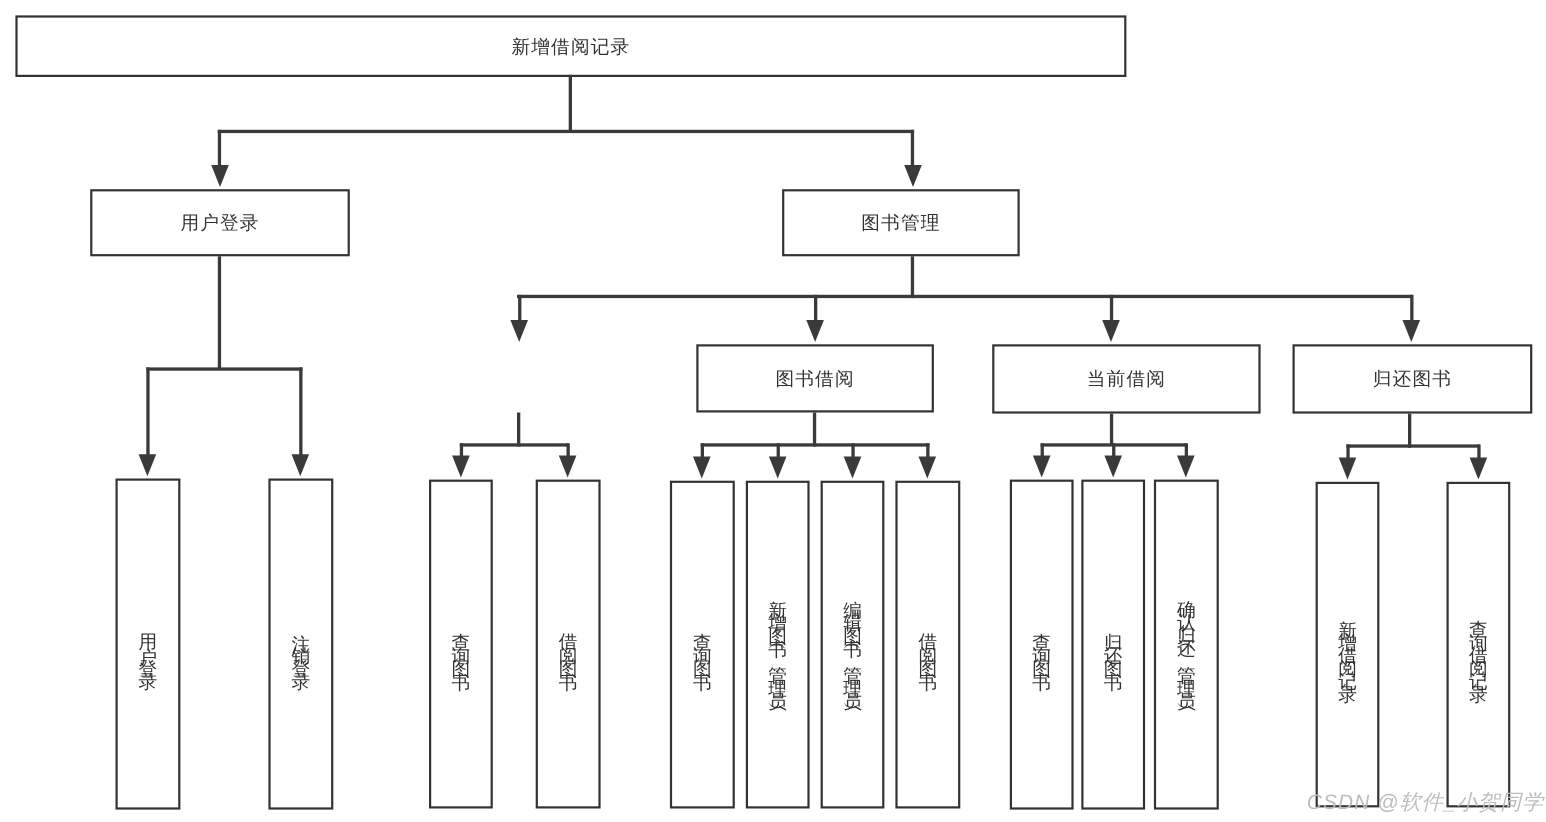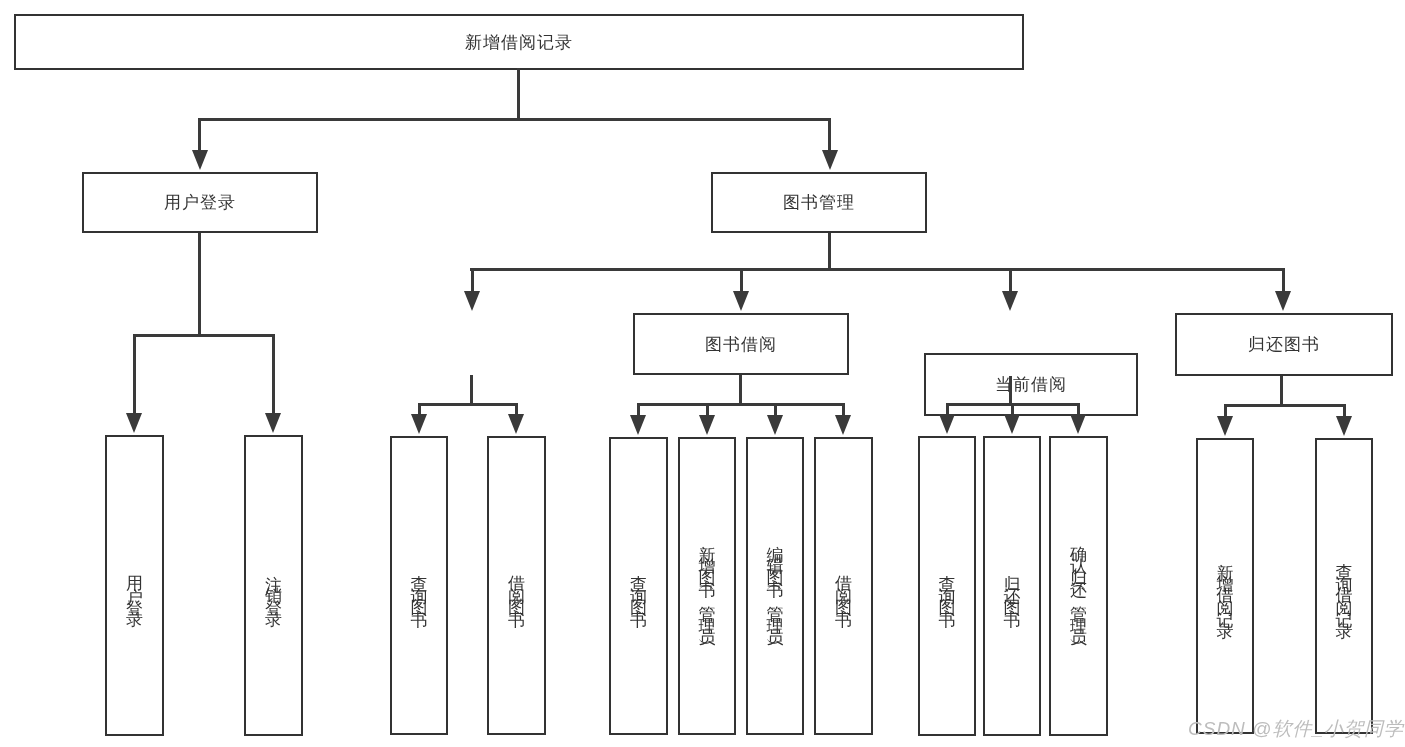--- a/index.html
+++ b/index.html
@@ -74,21 +74,21 @@
   <div class="vl" style="left:740px;top:268px;height:25px;"></div>
   <div class="ah" style="left:733px;top:291px;"></div>
   <div class="vl" style="left:1009px;top:268px;height:25px;"></div>
   <div class="ah" style="left:1002px;top:291px;"></div>
   <div class="vl" style="left:1282px;top:268px;height:25px;"></div>
   <div class="ah" style="left:1275px;top:291px;"></div>
 
   <div class="hbox" style="left:633px;top:313px;width:216px;height:62px;">
     <span>图书借阅</span>
   </div>
-  <div class="hbox" style="left:924px;top:313px;width:214px;height:63px;margin-top:40px;">
+  <div class="hbox" style="left:902px;top:313px;width:244px;height:63px;">
     <span>当前借阅</span>
   </div>
   <div class="hbox" style="left:1175px;top:313px;width:218px;height:63px;">
     <span>归还图书</span>
   </div>
 
   <div class="vl" style="left:470px;top:375px;height:31px;"></div>
   <div class="hl" style="left:418px;top:403px;width:99px;"></div>
   <div class="vl" style="left:418px;top:403px;height:13px;"></div>
   <div class="ah" style="left:411px;top:414px;"></div>

